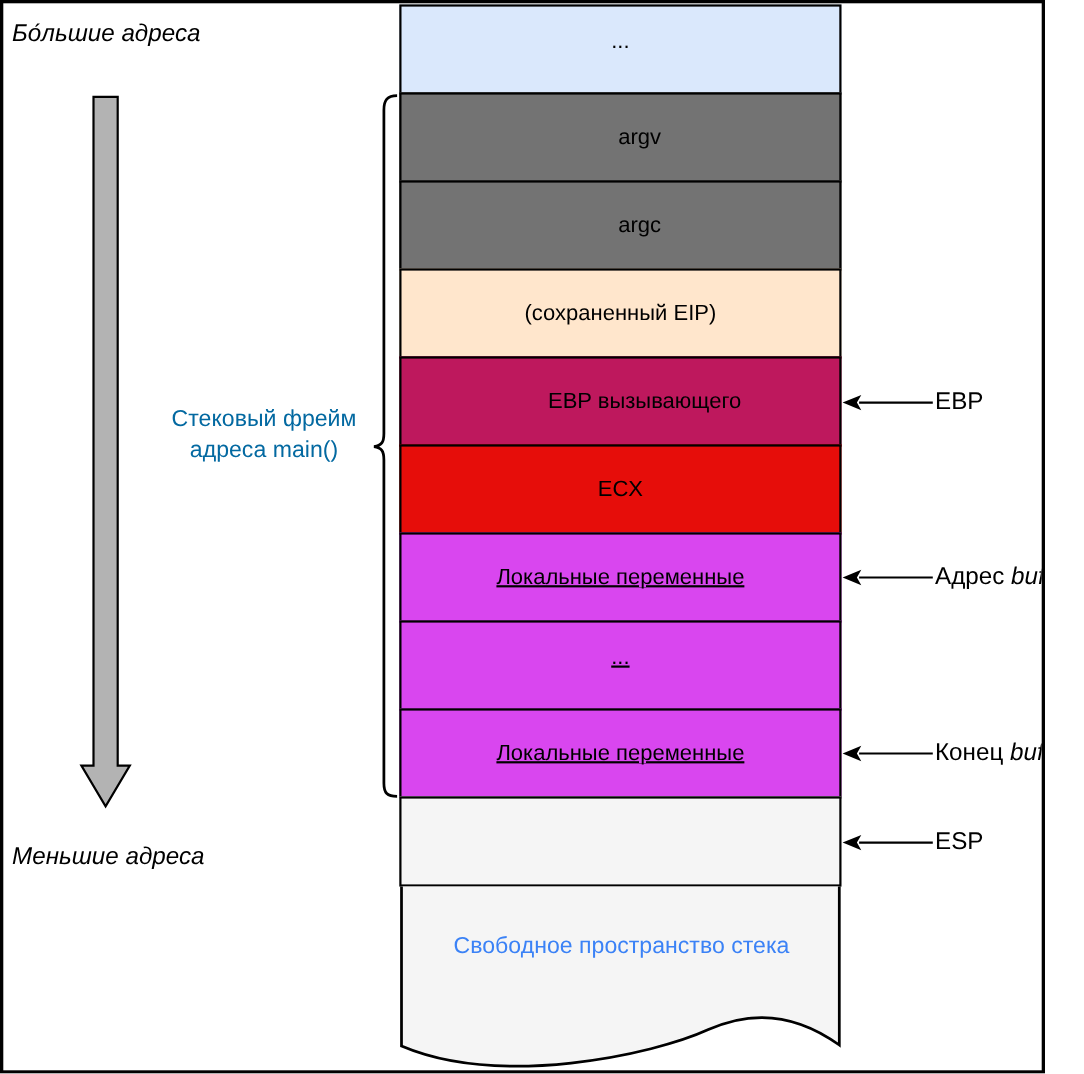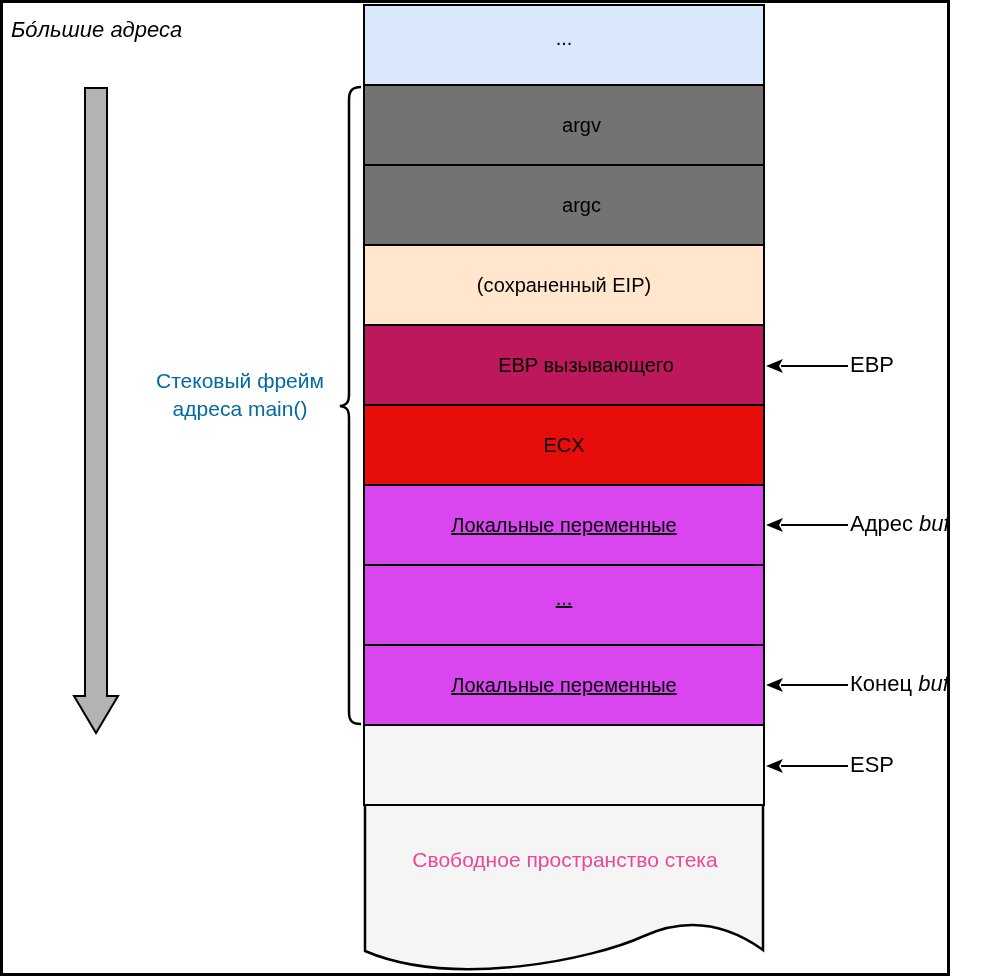--- a/index.html
+++ b/index.html
@@ -81,21 +81,21 @@
     width: 404px;
     height: 175px;
   }
   #free-space-label {
     position: absolute;
     left: 362px;
     top: 845px;
     width: 400px;
     text-align: center;
     font-size: 21px;
-    color: #ec4899;
+    color: #3b82f6;
   }
 
   
   #overlay {
     position: absolute;
     left: 0; top: 0;
     width: 985px;
     height: 976px;
     pointer-events: none;
   }
@@ -114,20 +114,21 @@
   #ptr-buf-end   { top: 510px; }
   #ptr-buf-start { top: 670px; }
   #ptr-esp       { top: 751px; text-align: right; }
 </style>
 </head>
 <body>
 
 <div id="canvas">
 
   <div class="addr-label" id="higher-addresses">Бо́льшие адреса</div>
+  <div class="addr-label" id="lower-addresses">Меньшие адреса</div>
 
   <div id="frame-label">
     <div>Стековый фрейм</div>
     <div>адреса main()</div>
   </div>
 
   <div id="stack">
     <div class="cell dots fill-blue">
       <span>...</span>
     </div>

